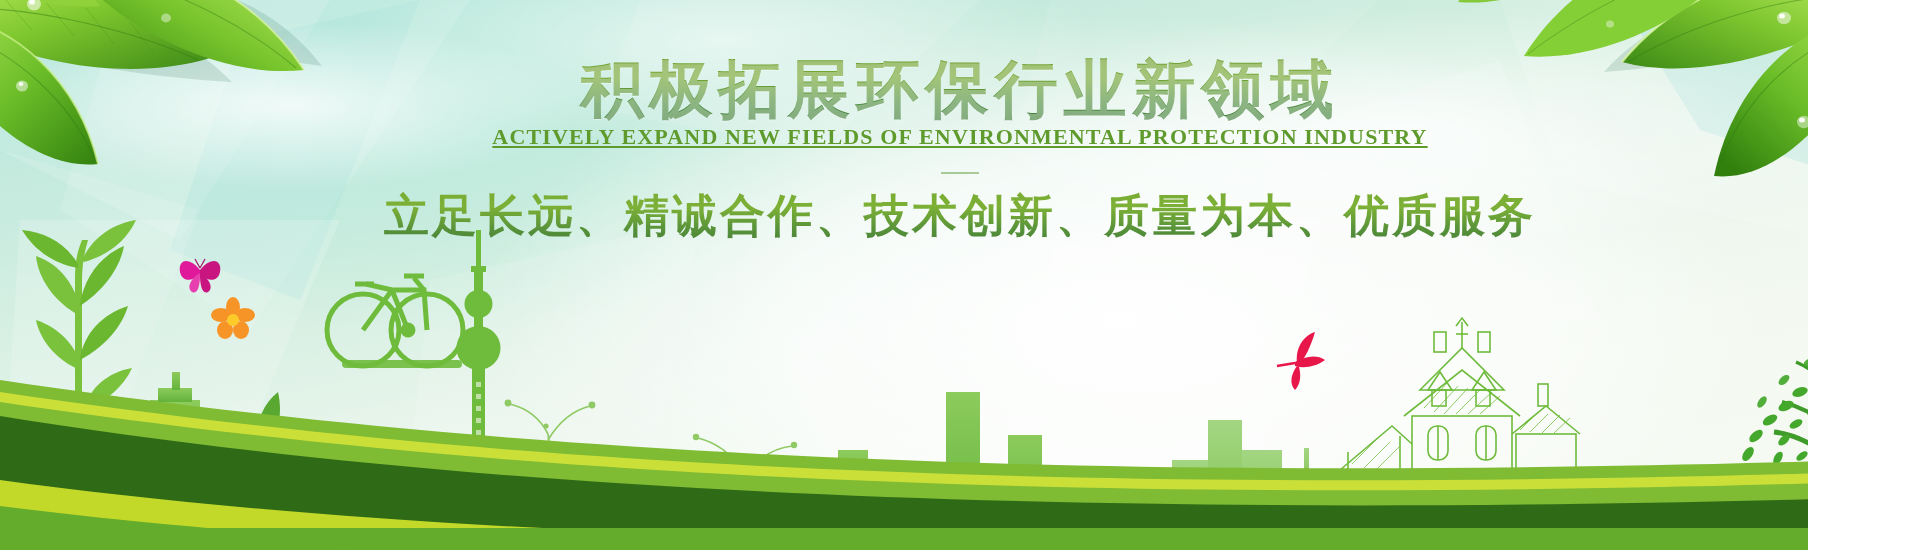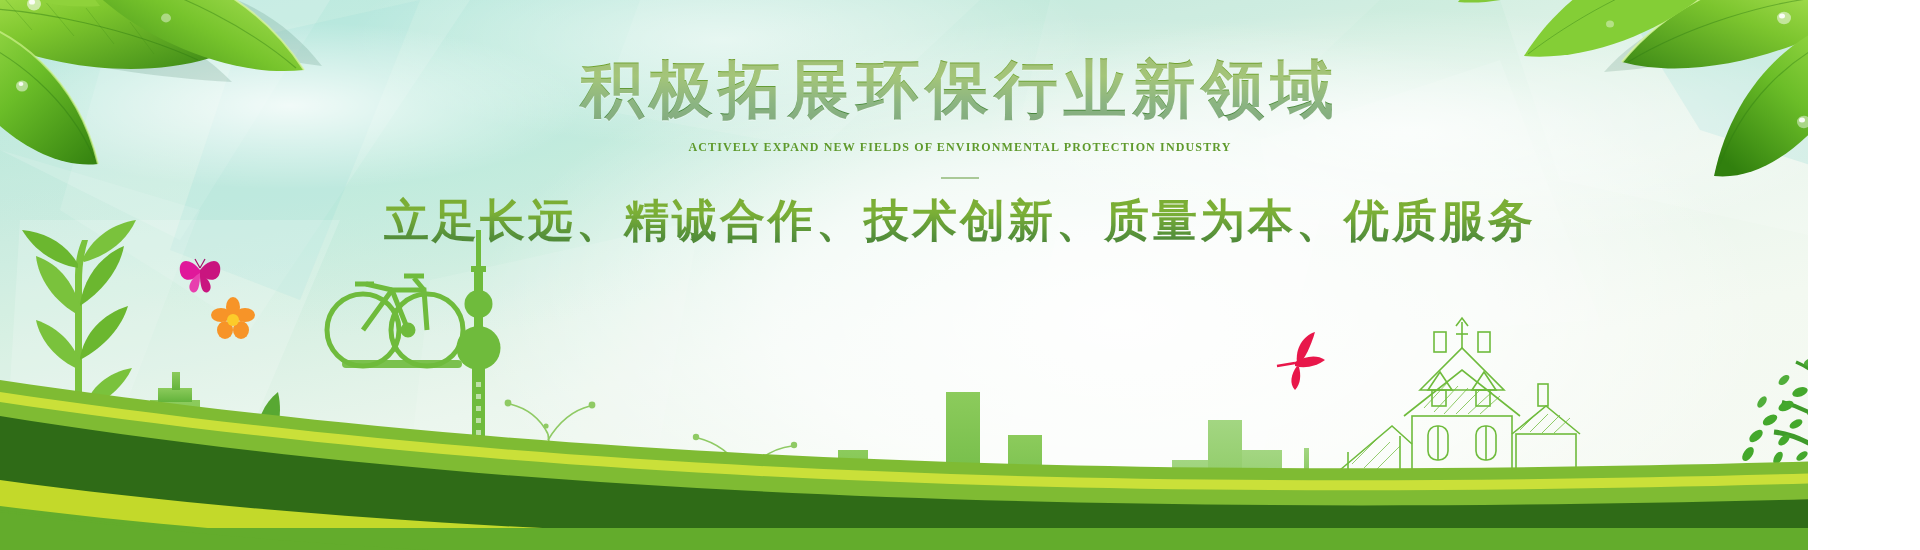--- a/index.html
+++ b/index.html
@@ -42,25 +42,25 @@
   .headline {
     font-family:"Liberation Serif", serif;
     font-size:63px; font-weight:700; letter-spacing:6px;
     line-height:1.08;
     background:linear-gradient(180deg,#6f9e2e 0%,#73a632 30%,#4e8d3f 70%,#3f7d3a 100%);
     -webkit-background-clip:text; background-clip:text;
     -webkit-text-fill-color:transparent; color:#5f952f;
     text-shadow:0 1px 0 rgba(255,255,255,.35);
   }
   .subtitle {
-    margin-top:16px;
     font-family:"Liberation Serif", serif;
-    font-size:12px; font-weight:700; letter-spacing:1.15px;
+    font-size:22px; font-weight:700; letter-spacing:1.15px;
     color:#5f9a2c;
     white-space:nowrap;
+    text-decoration:underline;
   }
   .divider {
     width:38px; height:2px; margin:22px auto 0;
     background:#9cbf86; opacity:.85;
   }
   .tagline {
     margin-top:12px;
     font-family:"Liberation Serif", serif;
     font-size:45px; font-weight:700; letter-spacing:3px;
     background:linear-gradient(180deg,#79ab33 0%,#7cb036 35%,#55903a 75%,#487f37 100%);

